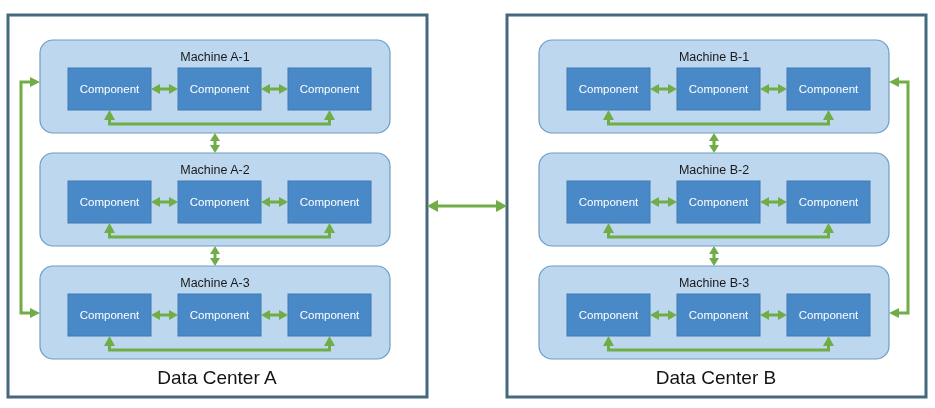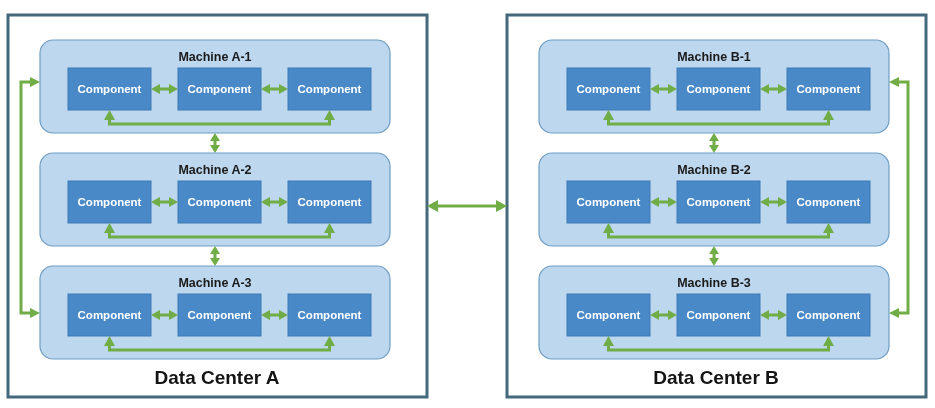--- a/index.html
+++ b/index.html
@@ -11,21 +11,20 @@
     width: 935px;
     height: 408px;
     overflow: hidden;
     font-family: "Liberation Sans", sans-serif;
   }
   #diagram-root {
     position: relative;
     width: 930px;
     height: 408px;
     background: #ffffff;
-    font-weight: bold;
   }
   svg.canvas {
     display: block;
     width: 935px;
     height: 408px;
   }
   .dc-border {
     fill: #ffffff;
     stroke: #44697d;
     stroke-width: 3;

